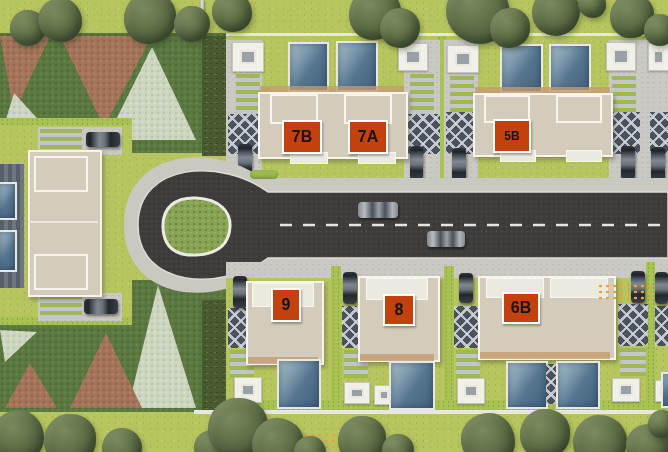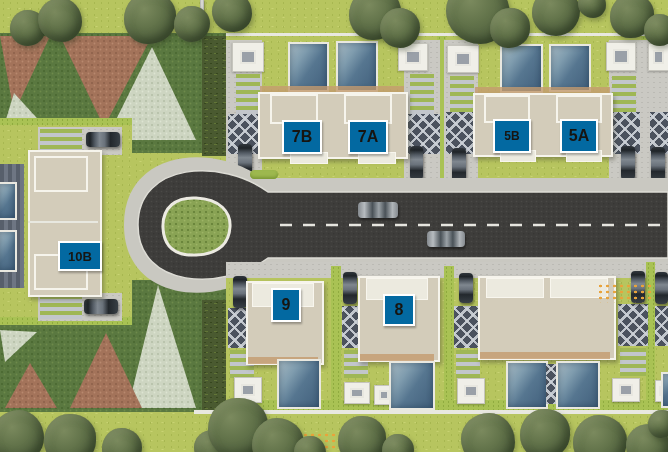--- a/index.html
+++ b/index.html
@@ -20,21 +20,21 @@
   .hbr{background-color:#a9c254;
     background-image:radial-gradient(#8fab3f 18%,transparent 22%);
     background-size:5px 4px;}
   .deck{background:#666e7a;background-image:repeating-linear-gradient(90deg,#575f6b 0 4px,#6e7683 4px 8px);}
   .pool{background:linear-gradient(125deg,#a6b9c2 0%,#7f9cae 30%,#567690 55%,#42607c 100%);
     border:2px solid #e9e8e0;box-shadow:inset 0 0 6px rgba(10,30,50,.4);}
   .bldg{background:#d3ccba;border:2px solid #f6f4ec;box-shadow:2px 3px 4px rgba(70,70,50,.4);}
   .rsec{border:2px solid #f6f4ec;}
   .wroof{background:#eceadf;border:1px solid #f8f6ee;}
   .tan{background:#c49b6f;opacity:.8;}
-  .ul{display:flex;align-items:center;justify-content:center;background:#0369a1;
+  .ul{display:flex;align-items:center;justify-content:center;background:#c2410c;
     border:2px solid #fff;color:#171511;font-weight:bold;
     box-shadow:1px 2px 2px rgba(0,0,0,.3);}
   .chev{background-color:#4b525e;
     background-image:repeating-linear-gradient(45deg,rgba(205,210,216,.9) 0 2.5px,transparent 2.5px 9px),
                      repeating-linear-gradient(-45deg,rgba(205,210,216,.9) 0 2.5px,transparent 2.5px 9px);}
   .stripes{background:repeating-linear-gradient(180deg,#9fb755 0 4px,#c2c6cb 4px 8px);}
   .struct{background:#f0efe8;border:1px solid #c6c5bd;box-shadow:0 1px 2px rgba(0,0,0,.25);
     display:flex;align-items:center;justify-content:center;}
   .struct::after{content:"";width:55%;height:52%;background:#9aa0a8;
     box-shadow:inset 0 0 0 2px #e8e7e0;}
@@ -105,21 +105,20 @@
   <div class="abs conc" style="left:38px;top:127px;width:84px;height:28px"></div>
   <div class="abs stripes" style="left:40px;top:129px;width:42px;height:24px"></div>
   <div class="abs car h" style="left:86px;top:132px;width:34px;height:15px"></div>
   <div class="abs conc" style="left:38px;top:293px;width:84px;height:28px"></div>
   <div class="abs stripes" style="left:40px;top:295px;width:42px;height:24px"></div>
   <div class="abs car h" style="left:84px;top:299px;width:34px;height:15px"></div>
   <div class="abs bldg" style="left:28px;top:150px;width:70px;height:143px"></div>
   <div class="abs rsec" style="left:34px;top:156px;width:50px;height:32px"></div>
   <div class="abs rsec" style="left:34px;top:254px;width:50px;height:32px"></div>
   <div class="abs fence" style="left:28px;top:221px;width:70px;height:2px"></div>
-  <div class="abs ul" style="left:58px;top:241px;width:40px;height:26px;font-size:13px">10B</div>
 
   <div class="abs lawn" style="left:226px;top:33px;width:442px;height:145px"></div>
   <div class="abs fence" style="left:226px;top:33px;width:442px;height:3px"></div>
   <div class="abs hbr" style="left:437px;top:36px;width:9px;height:142px"></div>
   <div class="abs hbr" style="left:641px;top:36px;width:9px;height:142px"></div>
 
   <div class="abs conc" style="left:226px;top:40px;width:36px;height:138px"></div>
   <div class="abs conc" style="left:404px;top:40px;width:36px;height:138px"></div>
   <div class="abs struct" style="left:232px;top:42px;width:30px;height:28px"></div>
   <div class="abs struct" style="left:398px;top:43px;width:28px;height:26px"></div>
@@ -157,21 +156,20 @@
 
   <div class="abs pool" style="left:500px;top:44px;width:39px;height:45px"></div>
   <div class="abs pool" style="left:549px;top:44px;width:38px;height:44px"></div>
   <div class="abs tan" style="left:475px;top:87px;width:135px;height:8px"></div>
   <div class="abs bldg" style="left:473px;top:93px;width:136px;height:60px"></div>
   <div class="abs rsec" style="left:484px;top:95px;width:42px;height:24px"></div>
   <div class="abs rsec" style="left:556px;top:95px;width:42px;height:24px"></div>
   <div class="abs wroof" style="left:500px;top:150px;width:34px;height:10px"></div>
   <div class="abs wroof" style="left:566px;top:150px;width:34px;height:10px"></div>
   <div class="abs ul" style="left:493px;top:119px;width:34px;height:30px;font-size:12px">5B</div>
-  <div class="abs ul" style="left:560px;top:119px;width:34px;height:30px;font-size:16px">5A</div>
 
   <svg class="abs" style="left:0;top:0" width="668" height="452">
     <defs>
       <pattern id="pa" width="5" height="5" patternUnits="userSpaceOnUse">
         <rect width="5" height="5" fill="#3e3d3b"></rect>
           <circle cx="1.5" cy="1.5" r=".8" fill="#4b4a47"></circle>
           <circle cx="3.8" cy="3.8" r=".7" fill="#343331"></circle>
       </pattern>
       <pattern id="ps" width="6" height="6" patternUnits="userSpaceOnUse">
         <rect width="6" height="6" fill="#89a354"></rect>
@@ -227,20 +225,21 @@
   <div class="abs bldg" style="left:358px;top:276px;width:78px;height:82px"></div>
   <div class="abs wroof" style="left:366px;top:278px;width:60px;height:20px"></div>
   <div class="abs tan" style="left:360px;top:354px;width:74px;height:7px"></div>
   <div class="abs ul" style="left:383px;top:294px;width:28px;height:28px;font-size:16px">8</div>
   <div class="abs pool" style="left:389px;top:361px;width:42px;height:45px"></div>
 
   <div class="abs bldg" style="left:478px;top:276px;width:134px;height:80px"></div>
   <div class="abs wroof" style="left:486px;top:278px;width:56px;height:18px"></div>
   <div class="abs wroof" style="left:550px;top:278px;width:56px;height:18px"></div>
   <div class="abs tan" style="left:480px;top:352px;width:130px;height:7px"></div>
+  <div class="abs ul" style="left:502px;top:292px;width:34px;height:28px;font-size:16px">6B</div>
   <div class="abs pool" style="left:506px;top:361px;width:38px;height:44px"></div>
   <div class="abs chev" style="left:546px;top:364px;width:10px;height:40px"></div>
   <div class="abs pool" style="left:556px;top:361px;width:40px;height:44px"></div>
   <div class="abs pool" style="left:661px;top:372px;width:10px;height:32px"></div>
 
   <div class="abs pole" style="left:200px;top:0;width:4px;height:34px"></div>
 
   <div class="abs" id="dot-layer" style="left:0;top:0;width:668px;height:452px">
       <div class="abs dots" style="left: 597px; top: 283px; width: 56px; height: 20px;"></div>
       <div class="abs dots" style="left: 295px; top: 432px; width: 58px; height: 18px;"></div>

